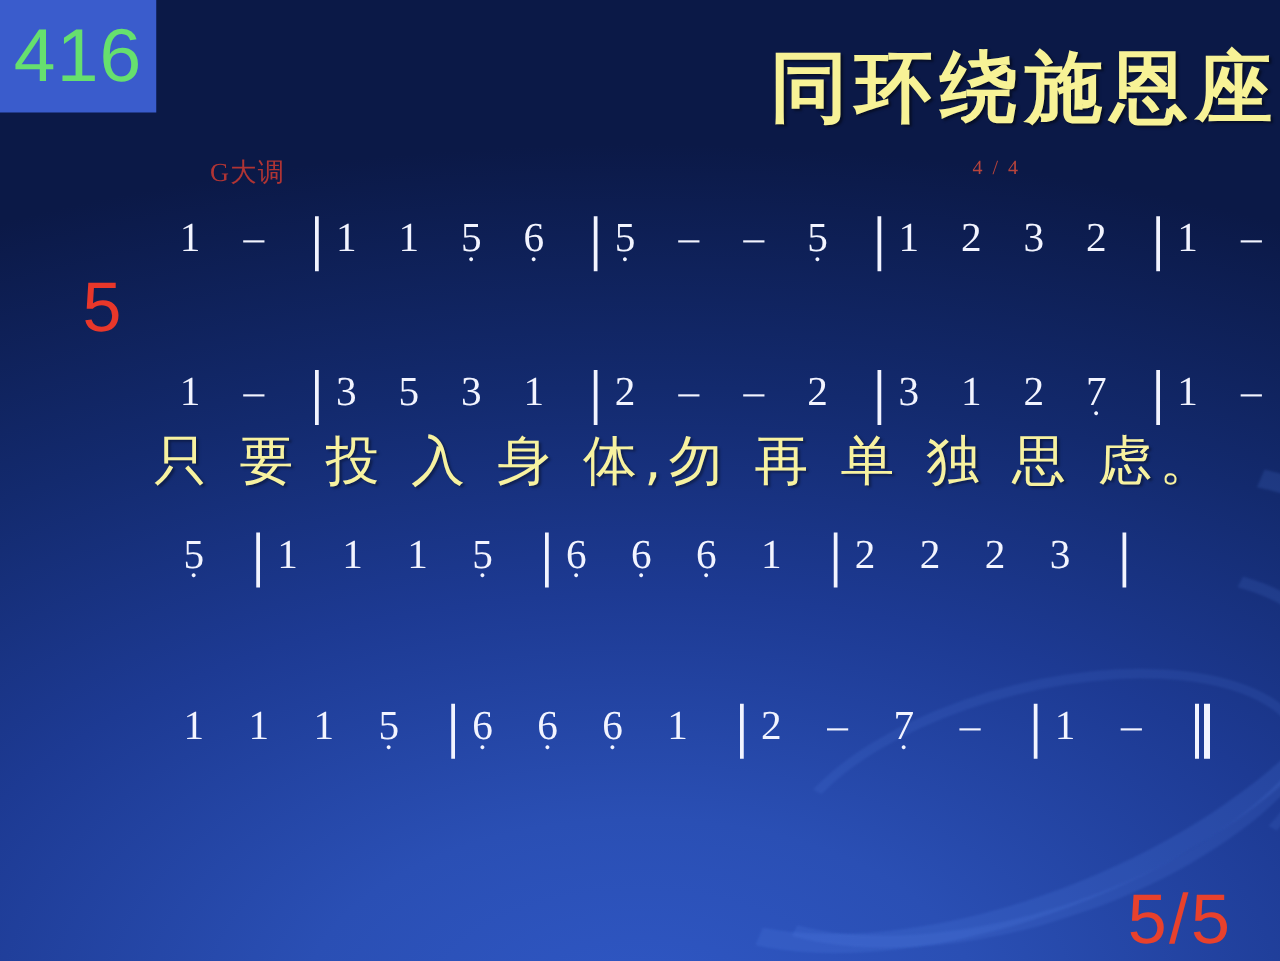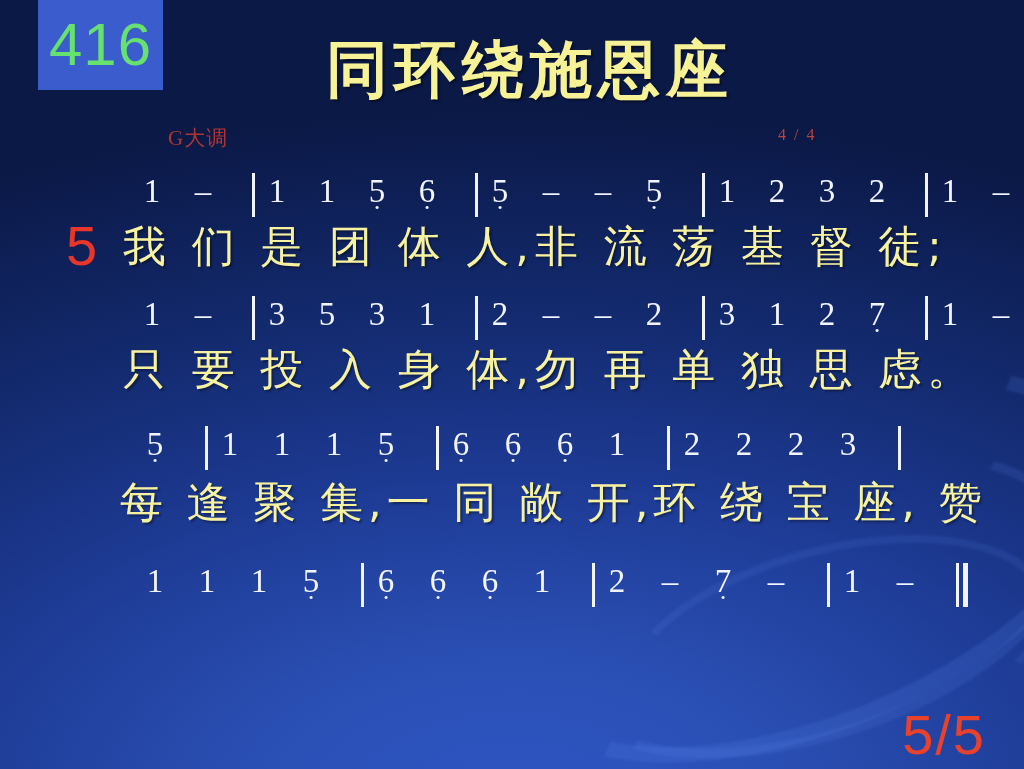--- a/index.html
+++ b/index.html
@@ -59,29 +59,28 @@
     width: 125px; height: 90px;
     background: #3a5ccc;
     display: flex;
     align-items: center;
     justify-content: center;
     color: #66e06e;
     font-size: 60px;
     font-family: "Liberation Sans", "DejaVu Sans", sans-serif;
     letter-spacing: 1px;
     line-height: 1;
-    margin-left: 38px;
   }
 
   
   .title {
     position: absolute;
     left: 0; right: 0;
     top: 28px;
-    text-align: center;
+    text-align: right;
     color: #f7f296;
     font-size: 62px;
     font-weight: bold;
     letter-spacing: 6px;
     font-family: "DejaVu Sans", "Liberation Sans", sans-serif;
     text-shadow: 2px 2px 2px rgba(0,0,0,0.45);
     margin-left: 36px;
   }
 
   .key-sig {
@@ -208,21 +207,20 @@
       <span class="tok" style="width: 24px; margin-right: 26px;">5<span class="oct-low">·</span></span>
       <span class="bar"></span>
       <span class="tok" style="width: 24px; margin-right: 26px;">1</span>
       <span class="tok" style="width: 24px; margin-right: 26px;">2</span>
       <span class="tok" style="width: 24px; margin-right: 26px;">3</span>
       <span class="tok" style="width: 24px; margin-right: 26px;">2</span>
       <span class="bar"></span>
       <span class="tok" style="width: 24px; margin-right: 26px;">1</span>
       <span class="tok" style="width: 26px; margin-right: 26px;">–</span>
     </div>
-  <div class="lyrics" style="left:123px; top:225px; letter-spacing:6px;">我 们 是 团 体 人,非 流 荡 基 督 徒;</div>
 
   <div class="notation" id="n2" style="left:140px; top:298px;">
       <span class="tok" style="width: 24px; margin-right: 26px;">1</span>
       <span class="tok" style="width: 26px; margin-right: 26px;">–</span>
       <span class="bar"></span>
       <span class="tok" style="width: 24px; margin-right: 26px;">3</span>
       <span class="tok" style="width: 24px; margin-right: 26px;">5</span>
       <span class="tok" style="width: 24px; margin-right: 26px;">3</span>
       <span class="tok" style="width: 24px; margin-right: 26px;">1</span>
       <span class="bar"></span>
@@ -253,21 +251,20 @@
       <span class="tok" style="width: 24px; margin-right: 28px;">6<span class="oct-low">·</span></span>
       <span class="tok" style="width: 24px; margin-right: 28px;">6<span class="oct-low">·</span></span>
       <span class="tok" style="width: 24px; margin-right: 28px;">1</span>
       <span class="bar"></span>
       <span class="tok" style="width: 24px; margin-right: 28px;">2</span>
       <span class="tok" style="width: 24px; margin-right: 28px;">2</span>
       <span class="tok" style="width: 24px; margin-right: 28px;">2</span>
       <span class="tok" style="width: 24px; margin-right: 28px;">3</span>
       <span class="bar"></span>
     </div>
-  <div class="lyrics" style="left:120px; top:481px; letter-spacing:5px;">每 逢 聚 集,一 同 敞 开,环 绕 宝 座, 赞</div>
 
   <div class="notation" id="n4" style="left:143px; top:565px;">
       <span class="tok" style="width: 24px; margin-right: 28px;">1</span>
       <span class="tok" style="width: 24px; margin-right: 28px;">1</span>
       <span class="tok" style="width: 24px; margin-right: 28px;">1</span>
       <span class="tok" style="width: 24px; margin-right: 28px;">5<span class="oct-low">·</span></span>
       <span class="bar"></span>
       <span class="tok" style="width: 24px; margin-right: 28px;">6<span class="oct-low">·</span></span>
       <span class="tok" style="width: 24px; margin-right: 28px;">6<span class="oct-low">·</span></span>
       <span class="tok" style="width: 24px; margin-right: 28px;">6<span class="oct-low">·</span></span>

